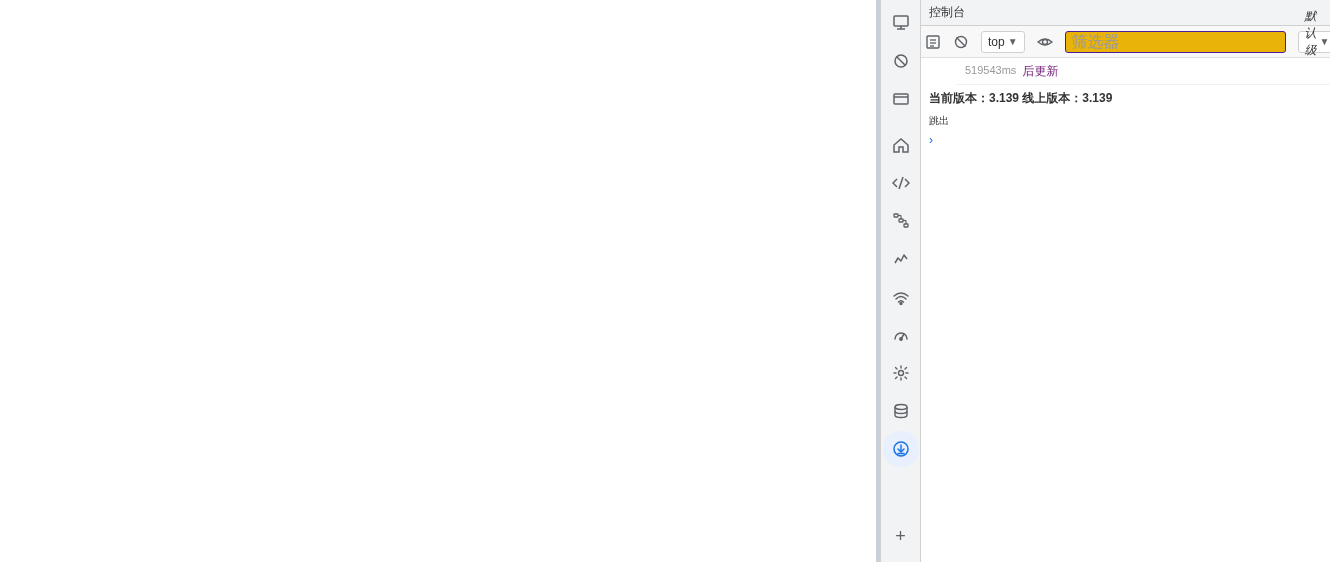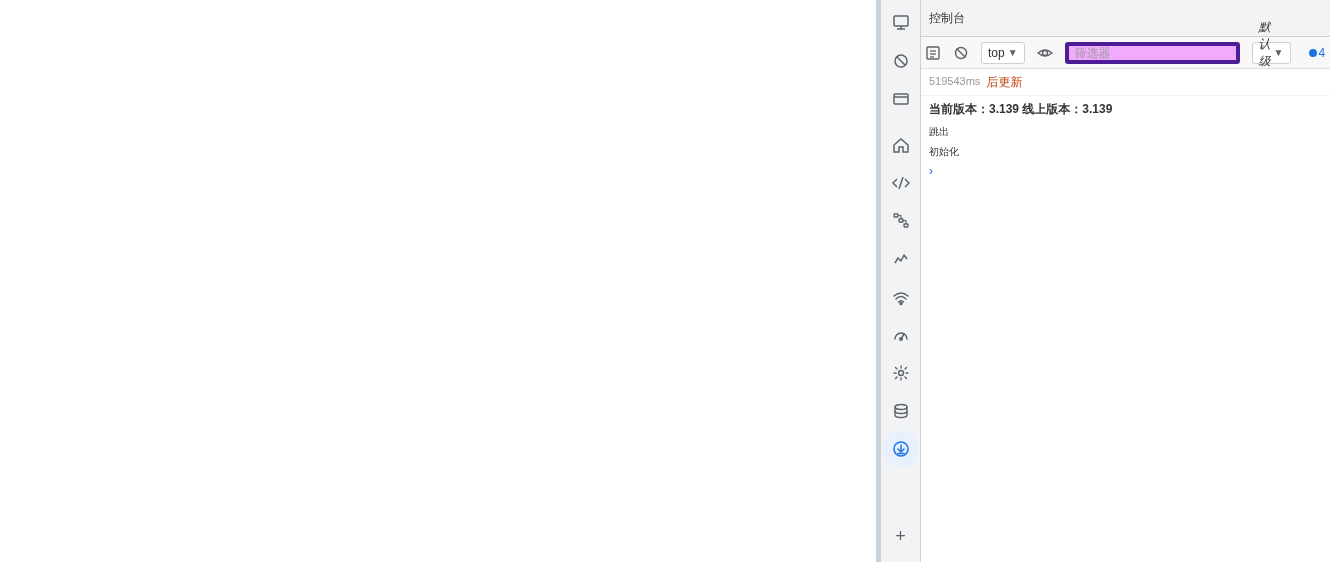--- a/index.html
+++ b/index.html
@@ -85,21 +85,21 @@
       overflow: hidden;
     }
 
     
     .console-titlebar {
       height: 26px;
       background: #f1f3f4;
       border-bottom: 1px solid #d0d0d0;
       display: flex;
       align-items: center;
-      padding: 18px 8px;
+      padding: 12px 8px;
       font-size: 12px;
       color: #333;
     }
 
     
     .console-toolbar {
       height: 32px;
       background: #f8f8f8;
       border-bottom: 1px solid #e0e0e0;
       display: flex;
@@ -144,26 +144,26 @@
     }
 
     .top-dropdown .caret {
       font-size: 10px;
       color: #5f6368;
     }
 
     .filter-input {
       flex: 1;
       height: 22px;
-      border: 4px solid #4c1d95;
+      border: 1px solid #4c1d95;
       border-radius: 3px;
       padding: 0 6px;
-      font-size: 12px;
-      color: #333;
-      background: #f0abfc;
+      font-size: 16px;
+      color: #333;
+      background: #eab308;
       outline: none;
     }
 
     .filter-input::placeholder {
       color: #999;
     }
 
     .level-dropdown {
       display: flex;
       align-items: center;
@@ -209,31 +209,32 @@
     }
 
     .console-entry {
       padding: 4px 8px;
       border-bottom: 1px solid #f0f0f0;
       display: flex;
       align-items: flex-start;
       font-size: 12px;
       color: #333;
       line-height: 1.5;
+      margin-left: 36px;
     }
 
     .console-timestamp {
       color: #999;
       margin-right: 6px;
       white-space: nowrap;
       font-size: 11px;
     }
 
     .console-text {
-      color: #c2410c;
+      color: #701a75;
     }
 
     .console-version {
       color: #333;
       padding: 4px 8px;
       font-size: 12px;
       line-height: 1.5;
       font-weight: bold;
     }
 
@@ -442,23 +443,20 @@
       </div>
 
       <div class="console-version">
         <span>当前版本：3.139 线上版本：3.139</span>
       </div>
 
       <div class="console-line">
         <span>跳出</span>
       </div>
 
-      <div class="console-line">
-        <span>初始化</span>
-      </div>
 
       <div class="console-arrow">
         <span>›</span>
       </div>
 
     </div>
 
   </div>
 
 </div>

